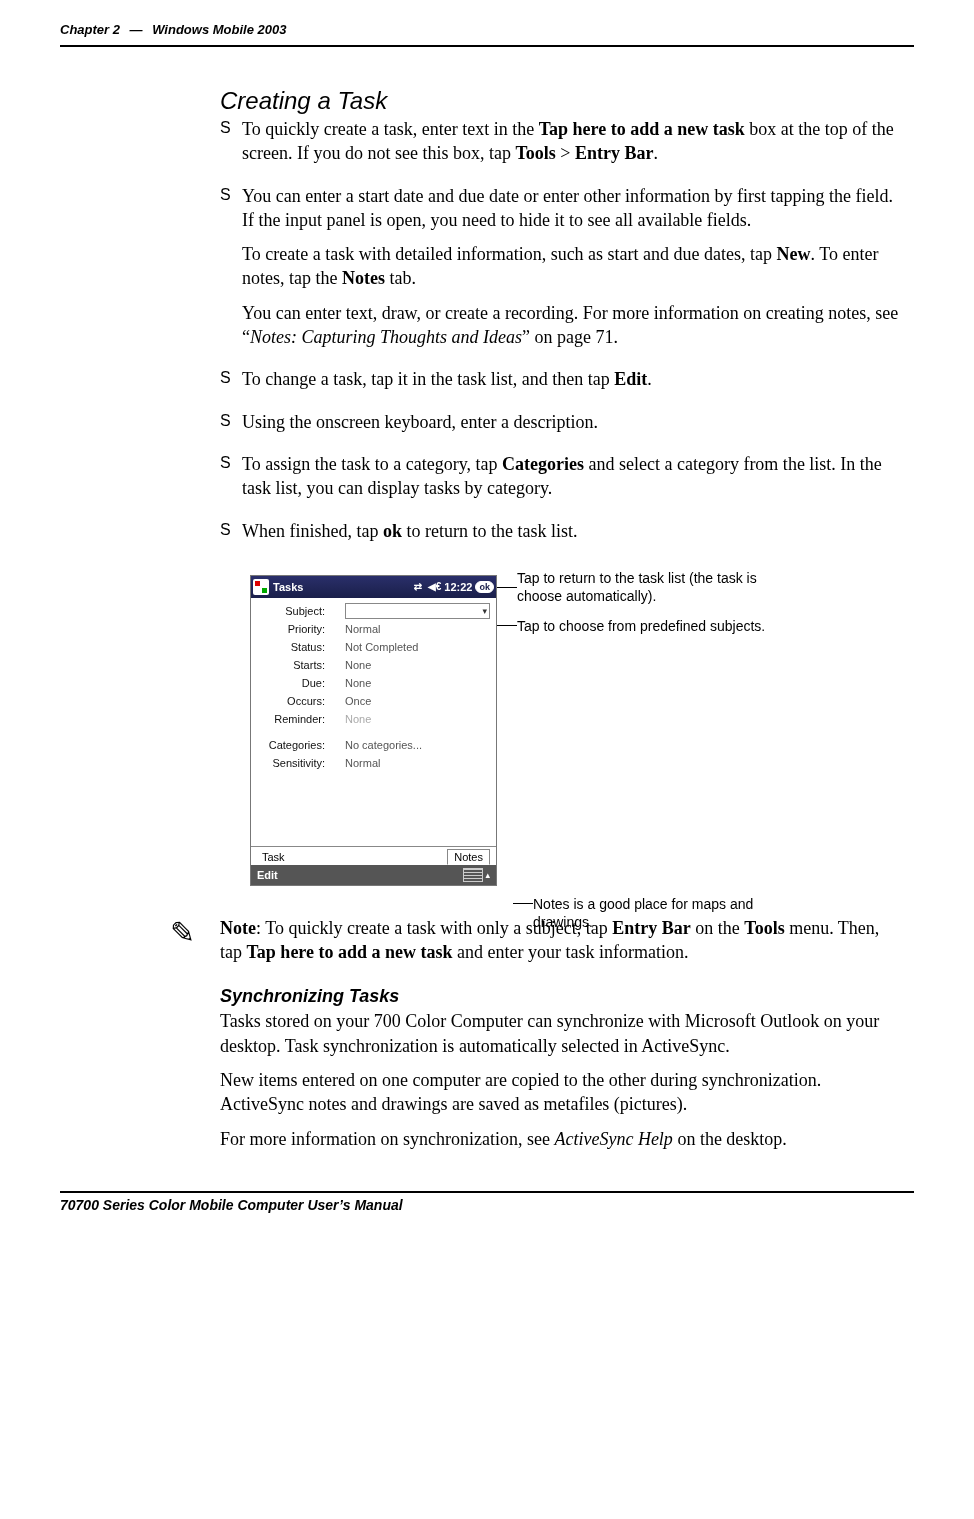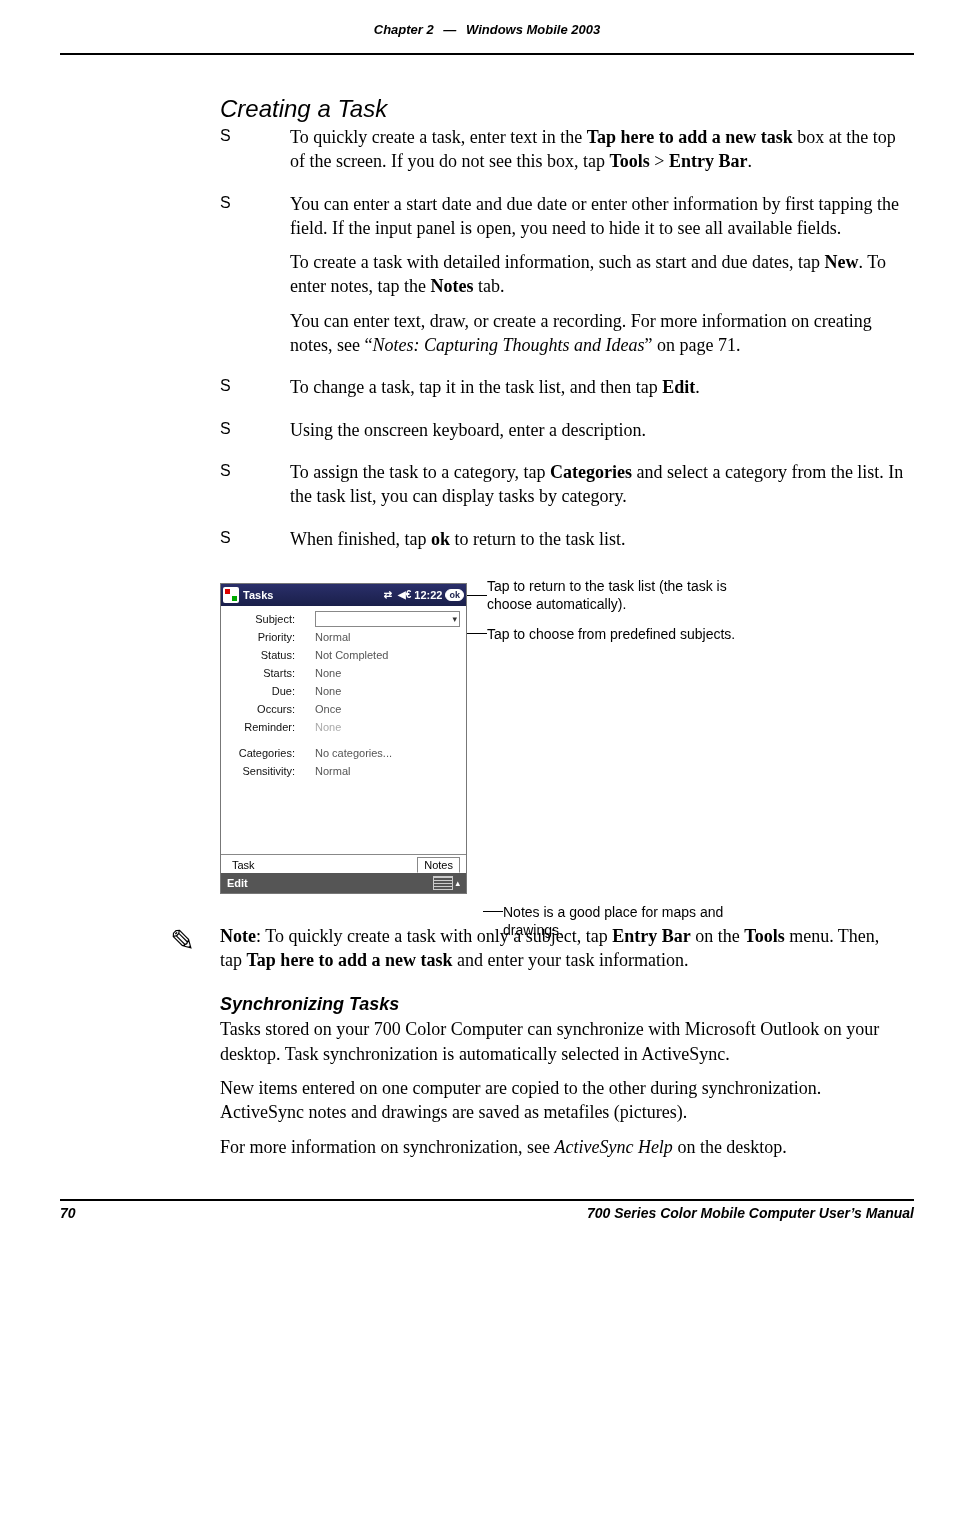--- a/index.html
+++ b/index.html
@@ -14,22 +14,21 @@
     width: 974px;
     padding: 22px 60px 30px 60px;
     box-sizing: border-box;
     position: relative;
   }
   .running-head {
     font-family: Verdana, Arial, sans-serif;
     font-style: italic;
     font-weight: bold;
     font-size: 13px;
-    margin-bottom: 16px;
-    text-align: center;
+    margin-bottom: 8px;
   }
   .running-head .sep { margin: 0 6px; }
   .top-rule {
     border: none;
     border-top: 2px solid #000;
     margin: 0 0 40px 0;
   }
   .content {
     margin-left: 160px;
     margin-right: 10px;
@@ -58,33 +57,34 @@
     display: flex;
     margin-bottom: 8px;
   }
   .bullet-mark {
     width: 22px;
     flex-shrink: 0;
     font-family: Verdana, Arial, sans-serif;
     font-size: 16px;
     padding-top: 2px;
   }
-  .bullet-body { flex: 1; margin-left: 48px; }
+  .bullet-body { flex: 1; }
   .bullet-body p { margin-bottom: 10px; }
   .b { font-weight: bold; }
   .i { font-style: italic; }
   .figure-area {
     display: flex;
     margin: 22px 0 10px 0;
   }
   .shot {
     width: 245px;
     border: 1px solid #777;
     background: #fff;
     position: relative;
+    margin-left: 30px;
   }
   .shot-titlebar {
     background: linear-gradient(#2a2f6a,#1a1f4a);
     color: #fff;
     display: flex;
     align-items: center;
     height: 22px;
     font-family: Tahoma, Verdana, sans-serif;
     font-size: 11px;
     font-weight: bold;
@@ -216,21 +216,20 @@
     flex-shrink:0;
     font-size:30px;
     line-height:1;
     text-align:left;
     padding-top:2px;
     margin-left:-50px;
     margin-right:10px;
   }
   .footer {
     display:flex;
-    justify-content:space-between;
     font-family: Verdana, Arial, sans-serif;
     font-style: italic;
     font-weight: bold;
     font-size: 14px;
     margin-top: 40px;
     border-top:2px solid #000;
     padding-top:4px;
   }
 </style>
 </head>

